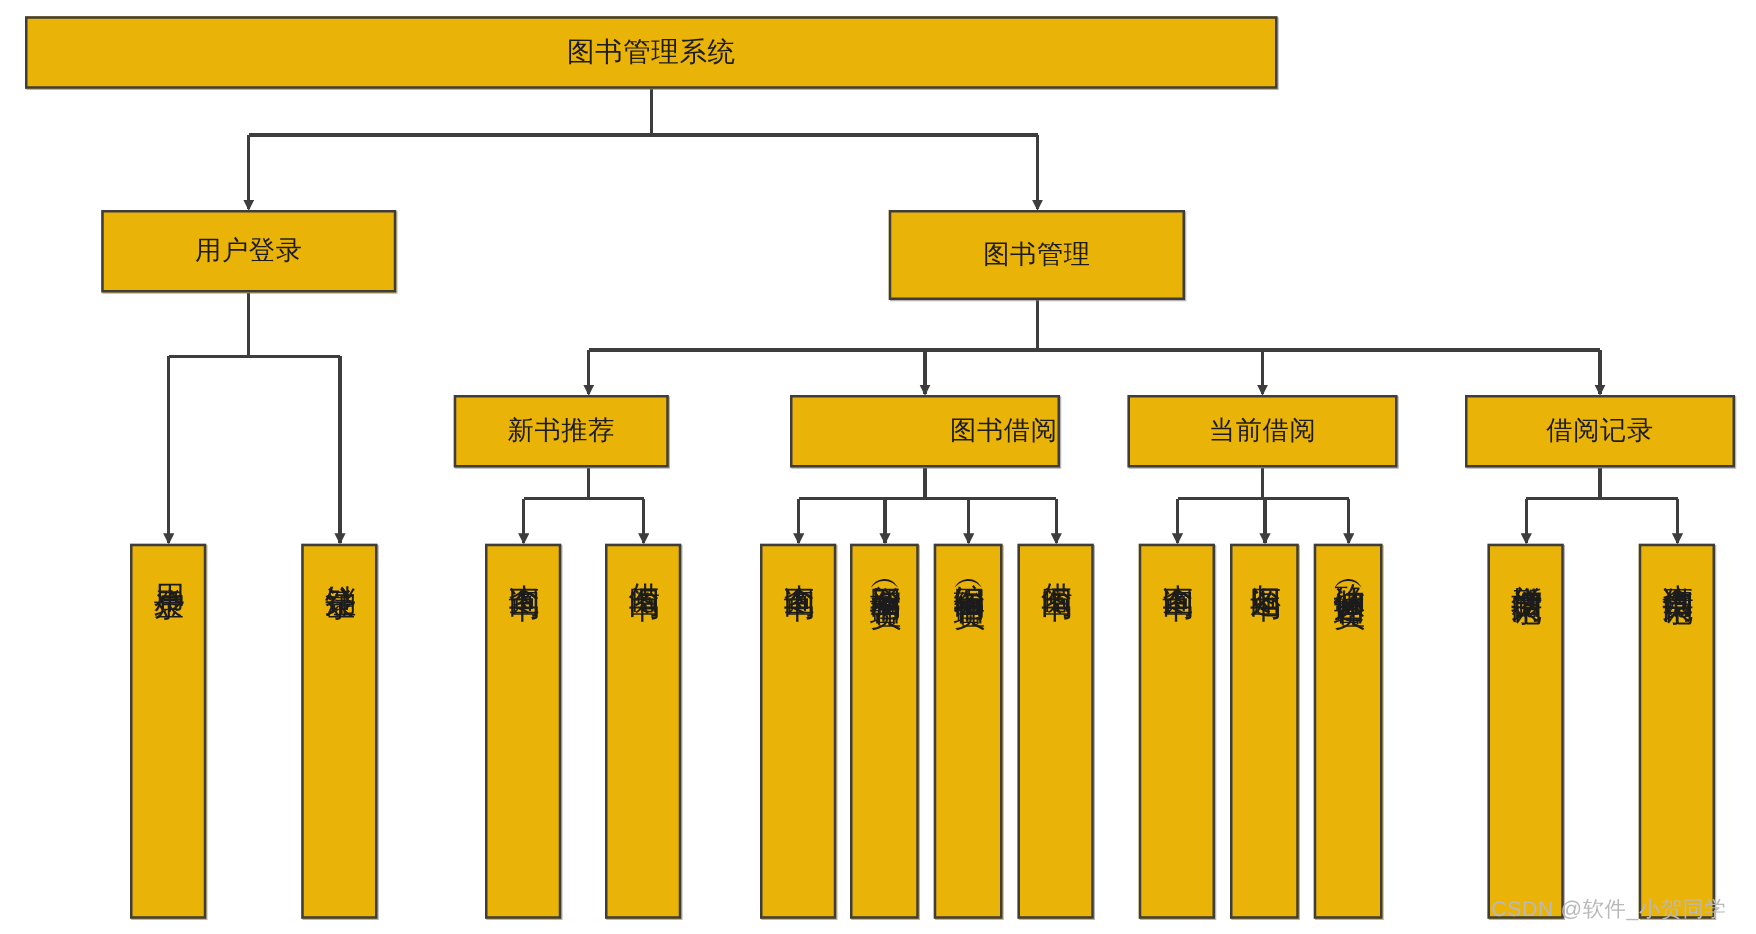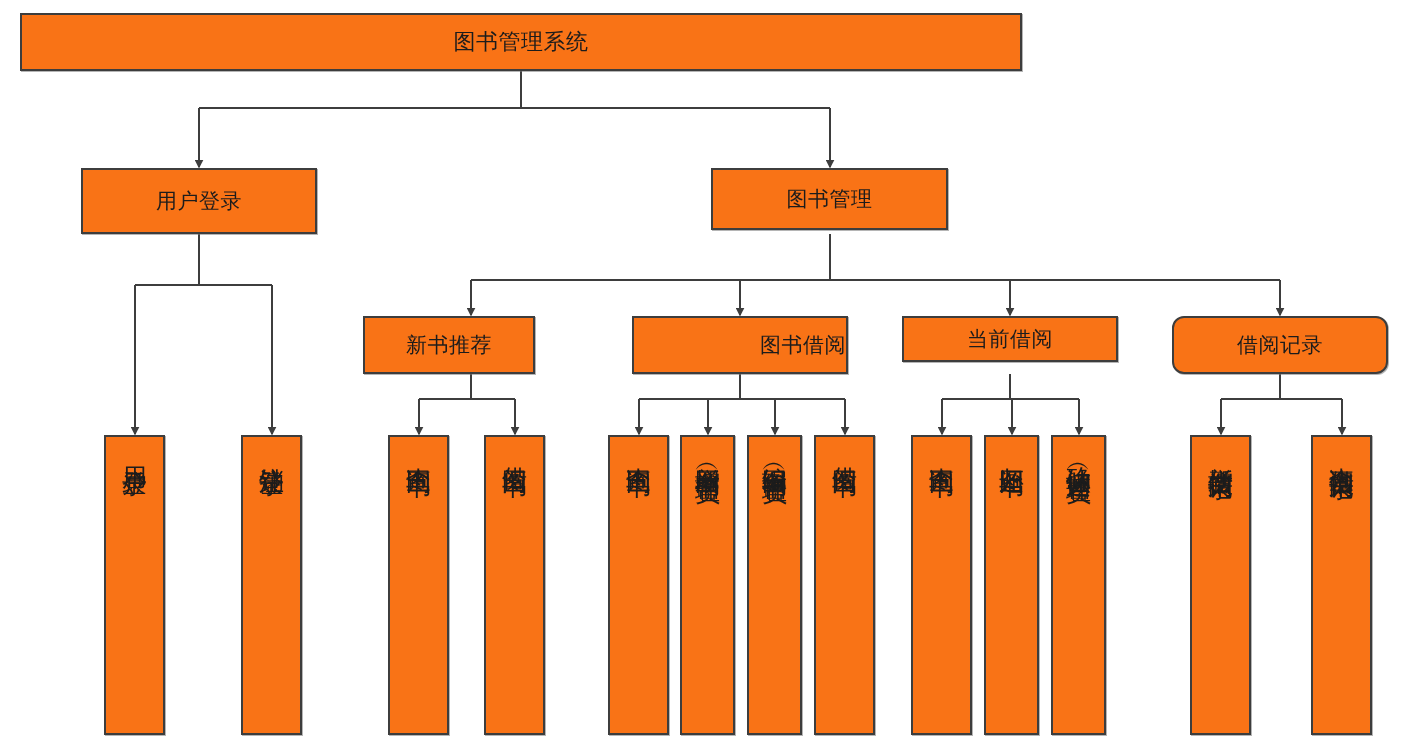--- a/index.html
+++ b/index.html
@@ -23,21 +23,21 @@
     left: 0;
     top: 0;
     width: 1405px;
     height: 747px;
     pointer-events: none;
   }
   .node {
     position: absolute;
     box-sizing: border-box;
     border: 2px solid #3d3d3d;
-    background: #f97316;
+    background: #eab308;
     display: flex;
     align-items: center;
     justify-content: center;
     color: #1c1c1c;
     box-shadow: 1px 1px 0 rgba(120,120,120,0.55);
   }
   .node .label {
     display: block;
     text-align: center;
     line-height: 1.15;
@@ -117,33 +117,33 @@
       <line x1="1221" y1="399" x2="1221" y2="434" stroke="#3d3d3d" stroke-width="2.6" shape-rendering="crispEdges" marker-end="url(#arrow)"></line>
       <line x1="1342" y1="399" x2="1342" y2="434" stroke="#3d3d3d" stroke-width="2.6" shape-rendering="crispEdges" marker-end="url(#arrow)"></line>
     </svg>
   <div id="nodes">
       <div class="node h root" style="left: 20px; top: 13px; width: 1002px; height: 58px;">
         <span class="label">图书管理系统</span>
       </div>
       <div class="node h" style="left: 81px; top: 168px; width: 236px; height: 66px;">
         <span class="label">用户登录</span>
       </div>
-      <div class="node h" style="left: 711px; top: 168px; width: 237px; height: 62px;">
+      <div class="node h" style="left: 711px; top: 168px; width: 237px; height: 72px;">
         <span class="label">图书管理</span>
       </div>
       <div class="node h" style="left: 363px; top: 316px; width: 172px; height: 58px;">
         <span class="label">新书推荐</span>
       </div>
       <div class="node h" style="left: 632px; top: 316px; width: 216px; height: 58px; justify-content: flex-end;">
         <span class="label">图书借阅</span>
       </div>
-      <div class="node h" style="left: 902px; top: 316px; width: 216px; height: 46px;">
+      <div class="node h" style="left: 902px; top: 316px; width: 216px; height: 58px;">
         <span class="label">当前借阅</span>
       </div>
-      <div class="node h" style="left: 1172px; top: 316px; width: 216px; height: 58px; border-radius: 12px;">
+      <div class="node h" style="left: 1172px; top: 316px; width: 216px; height: 58px;">
         <span class="label">借阅记录</span>
       </div>
       <div class="node v" style="left: 104px; top: 435px; width: 61px; height: 300px;">
         <span class="label">用户登录</span>
       </div>
       <div class="node v" style="left: 241px; top: 435px; width: 61px; height: 300px;">
         <span class="label">注销登录</span>
       </div>
       <div class="node v" style="left: 388px; top: 435px; width: 61px; height: 300px;">
         <span class="label">查询图书</span>
@@ -172,13 +172,14 @@
       <div class="node v" style="left: 1051px; top: 435px; width: 55px; height: 300px;">
         <span class="label">确认归还（管理员）</span>
       </div>
       <div class="node v" style="left: 1190px; top: 435px; width: 61px; height: 300px;">
         <span class="label">新增借阅记录</span>
       </div>
       <div class="node v" style="left: 1311px; top: 435px; width: 61px; height: 300px;">
         <span class="label">查询借阅记录</span>
       </div>
     </div>
+  <div class="watermark" style="left: 1193px; top: 716px; color: rgb(185, 185, 185);">CSDN @软件_小贺同学</div>
 </div>
 
 </body></html>

